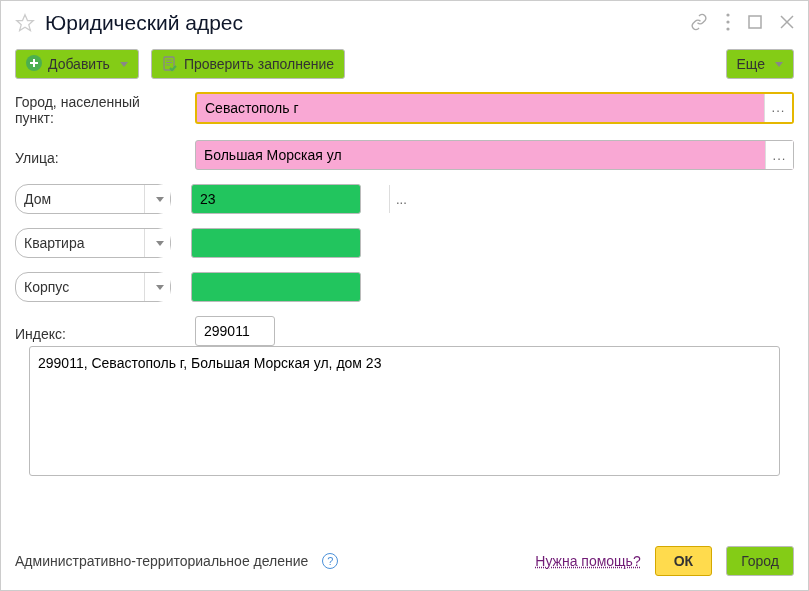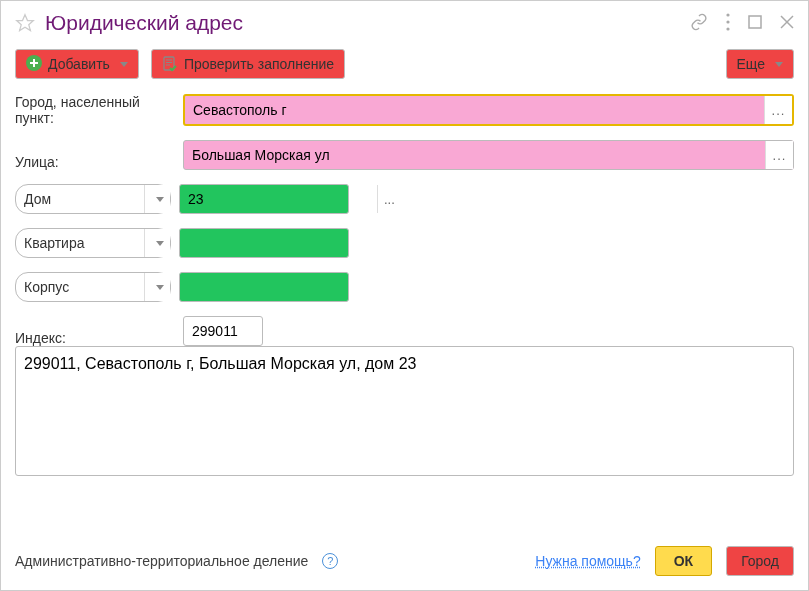--- a/index.html
+++ b/index.html
@@ -24,21 +24,21 @@
     align-items: center;
     padding: 10px 14px 6px 14px;
     gap: 10px;
   }
   .star-icon {
     width: 20px; height: 20px;
     color: #bbb;
   }
   .title {
     font-size: 21px;
-    color: #701a75;
+    color: #0f172a;
     flex: 1;
   }
   .titlebar-icons {
     display: flex;
     gap: 18px;
     align-items: center;
     color: #888;
   }
   .titlebar-icons > * { cursor: pointer; }
   .toolbar {
@@ -47,21 +47,21 @@
     padding: 8px 14px 10px 14px;
     gap: 12px;
   }
   .btn {
     display: inline-flex;
     align-items: center;
     gap: 6px;
     padding: 5px 10px;
     border: 1px solid #bbb;
     border-radius: 3px;
-    background: #ef4444;
+    background: #84cc16;
     cursor: pointer;
     font-size: 14px;
     color: #333;
     height: 30px;
   }
   .add-icon svg circle { fill: #4caf50; }
   .add-icon svg path { stroke: #fff; stroke-width: 2; }
   .chevron-down {
     display: inline-block;
     width: 0; height: 0;
@@ -72,22 +72,22 @@
   }
   .spacer { flex: 1; }
   .form {
     padding: 0 14px;
     display: flex;
     flex-direction: column;
     gap: 14px;
   }
   .row {
     display: flex;
-    align-items: flex-end;
-    gap: 8px;
+    align-items: center;
+    gap: 20px;
   }
   .row .label {
     width: 160px;
     padding-top: 5px;
     color: #333;
     font-size: 14px;
   }
   .input-wrap {
     flex: 1;
     display: flex;
@@ -180,25 +180,25 @@
   .index-input {
     border: 1px solid #bbb;
     border-radius: 3px;
     height: 30px;
     width: 80px;
     padding: 0 8px;
     font-size: 14px;
     outline: none;
   }
   .textarea {
-    margin: 0 14px;
+    margin: 0 28px;
     border: 1px solid #bbb;
     border-radius: 3px;
     padding: 8px;
-    font-size: 16px;
+    font-size: 14px;
     resize: none;
     outline: none;
     font-family: Arial, sans-serif;
     height: 130px;
     width: auto;
   }
   .footer {
     margin-top: auto;
     display: flex;
     align-items: center;
@@ -214,21 +214,21 @@
     border-radius: 50%;
     border: 1px solid #4a90d9;
     color: #4a90d9;
     font-size: 11px;
     display: flex;
     align-items: center;
     justify-content: center;
     cursor: pointer;
   }
   .footer .need-help {
-    color: #3b82f6;
+    color: #701a75;
     text-decoration: underline dotted;
     cursor: pointer;
     font-size: 14px;
   }
   .btn-ok {
     background: #ffdb4d;
     border-color: #d4a800;
     font-weight: bold;
     padding: 5px 18px;
   }

